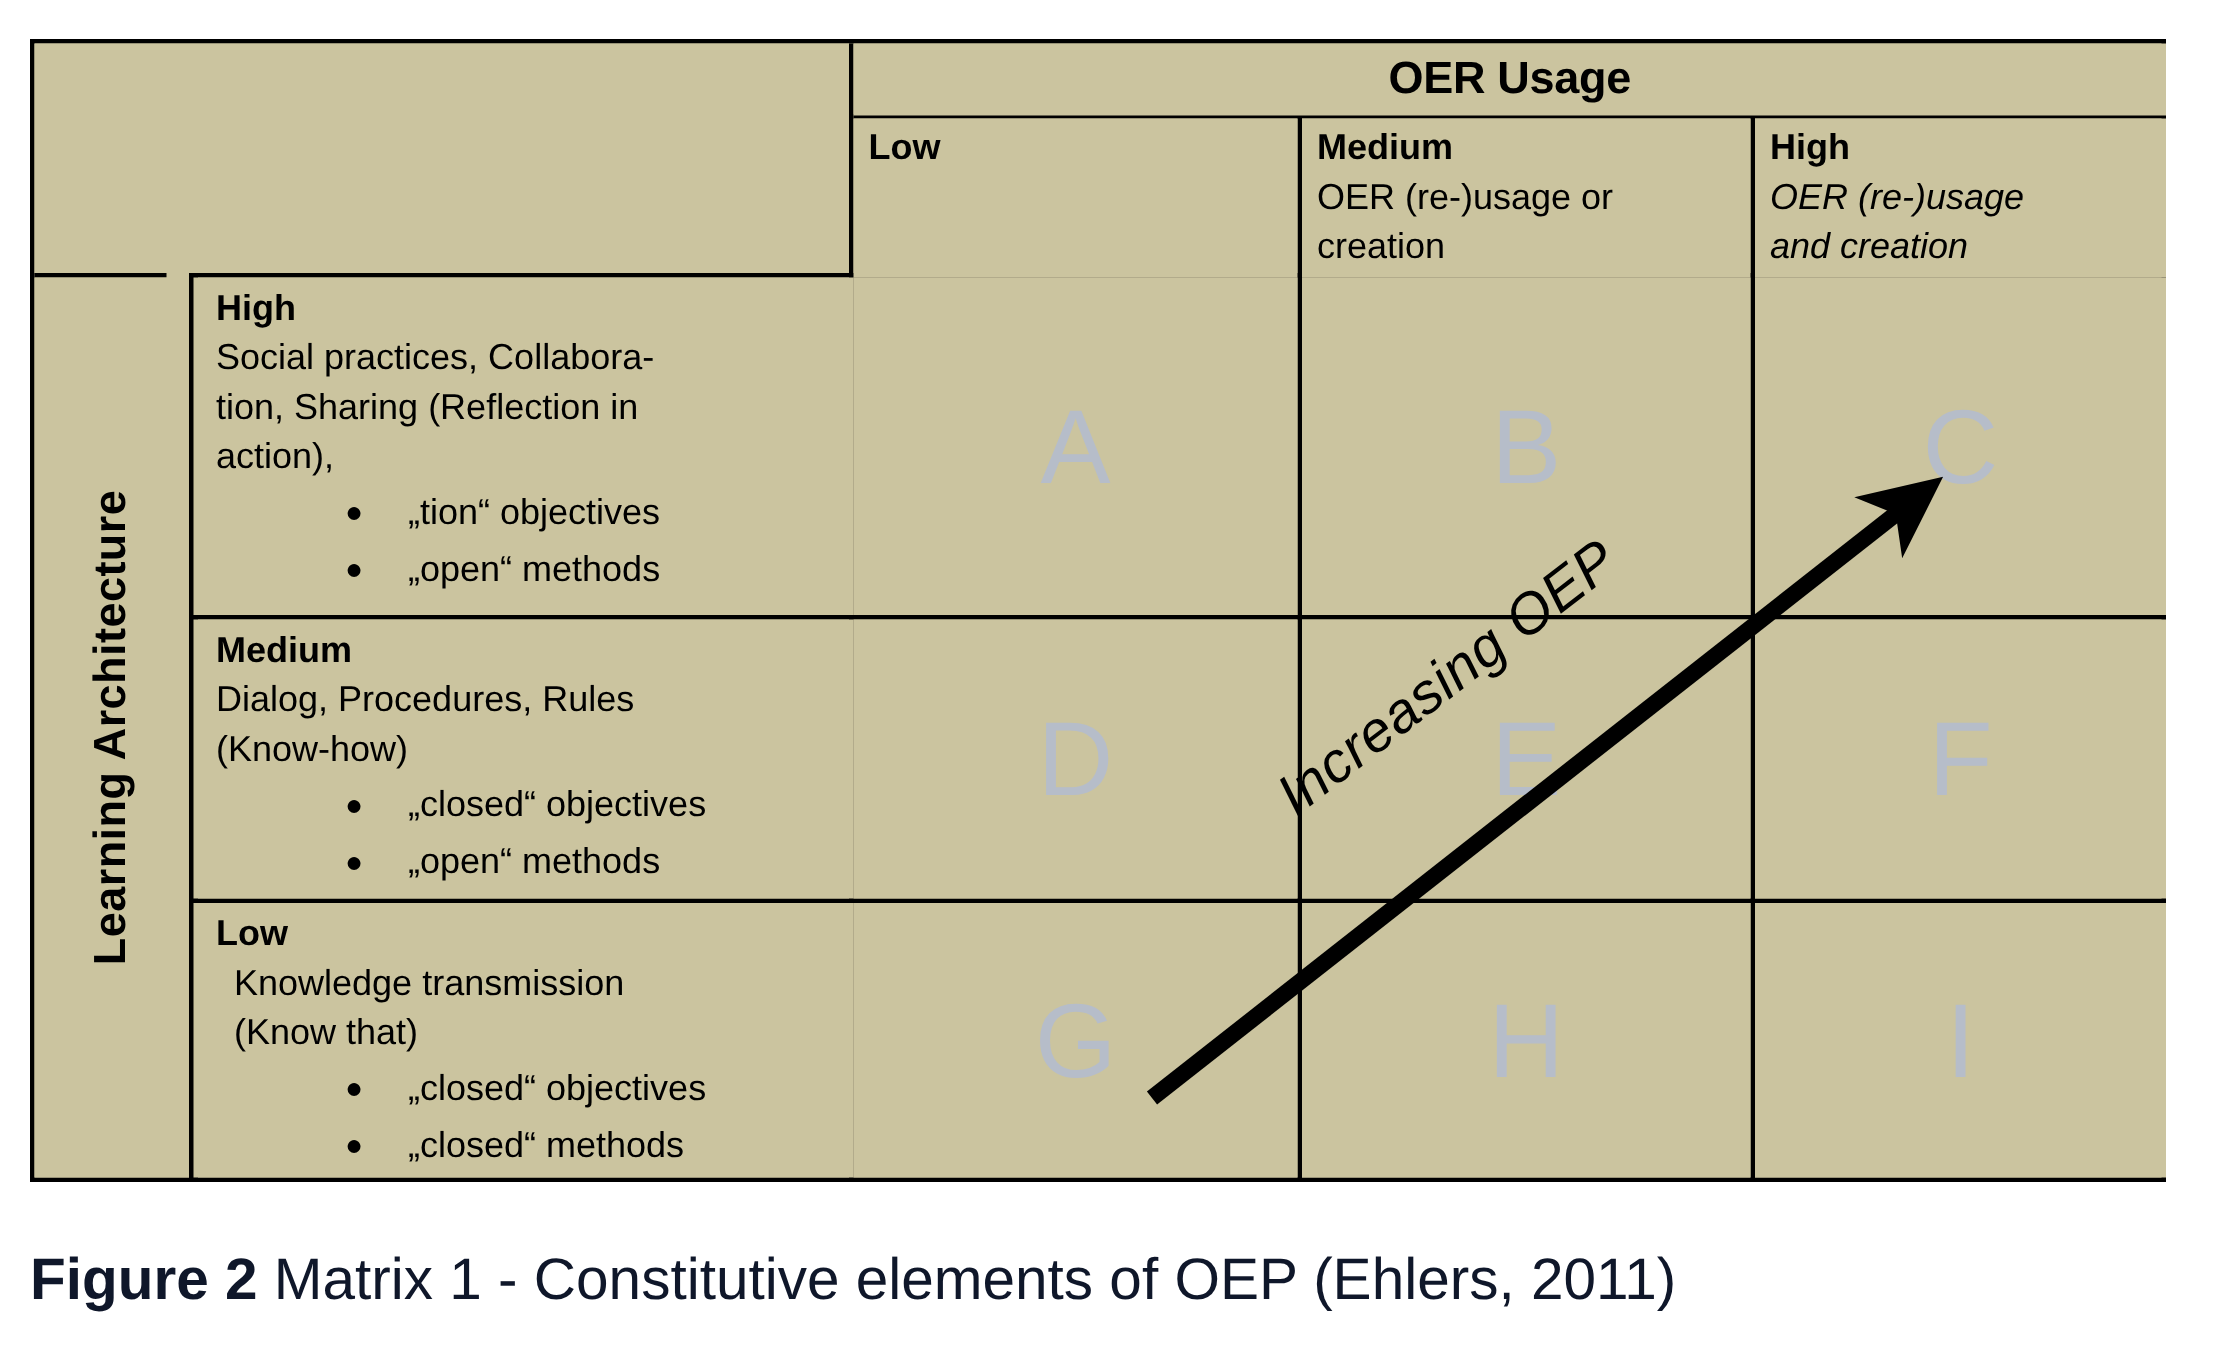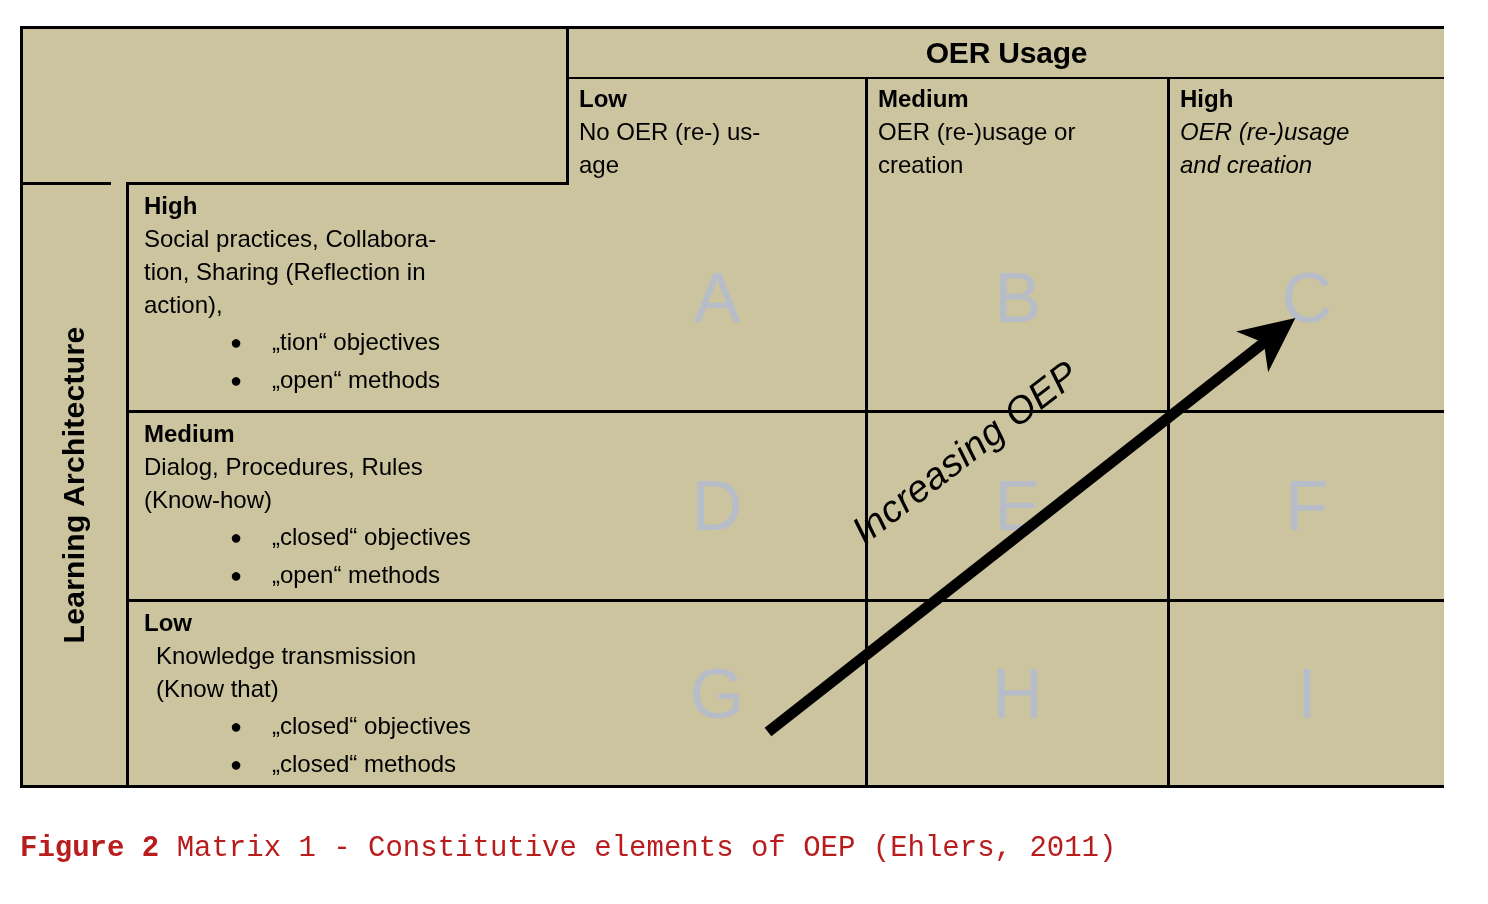--- a/index.html
+++ b/index.html
@@ -174,24 +174,23 @@
     color: #000;
     white-space: nowrap;
     letter-spacing: 0.5px;
   }
 
   
   #caption {
     position: absolute;
     left: 20px;
     top: 820px;
-    font-size: 29px;
-    color: #b91c1c;
+    font-size: 39px;
+    color: #0f172a;
     white-space: nowrap;
-    font-family: Liberation Mono, monospace;
   }
   #caption .fig-no { font-weight: bold; }
 </style>
 </head>
 <body>
 
 <div id="figure">
 
   <div id="matrix">
 
@@ -205,22 +204,20 @@
     <div class="vrule" style="left:543px; top:0px;   height:759px;"></div>
     <div class="vrule" style="left:842px; top:47px;  height:712px;"></div>
     <div class="vrule" style="left:1144px;top:47px;  height:712px;"></div>
 
     <div class="cell" style="left:0;top:0;width:543px;height:153px;"></div>
 
     <div class="cell" id="oer-usage-title">OER Usage</div>
 
     <div class="cell colhead" id="colhead-low">
       <span class="lvl">Low</span>
-      <span class="desc" style="white-space: pre-line;">No OER (re-) us-
-age</span>
     </div>
     <div class="cell colhead" id="colhead-medium">
       <span class="lvl">Medium</span>
       <span class="desc" style="white-space: pre-line;">OER (re-)usage  or
 creation</span>
     </div>
     <div class="cell colhead" id="colhead-high">
       <span class="lvl">High</span>
       <span class="desc" style="white-space: pre-line; font-style: italic;">OER (re-)usage
 and creation</span>

